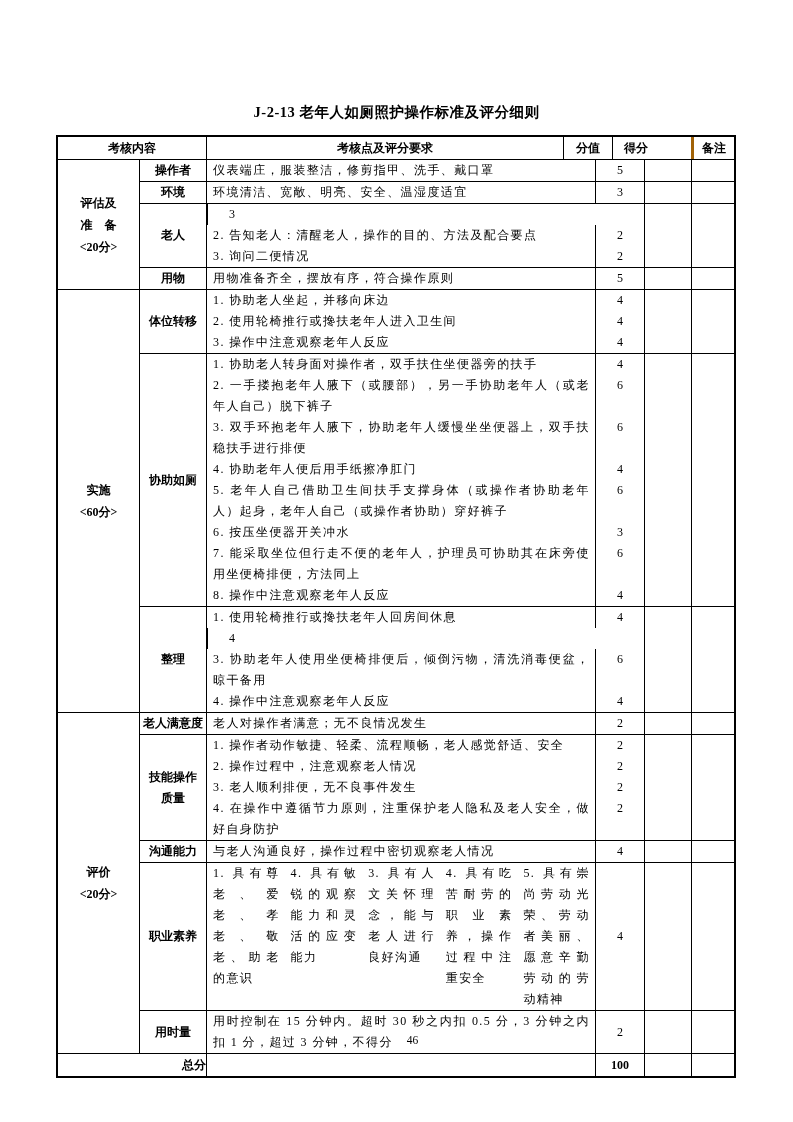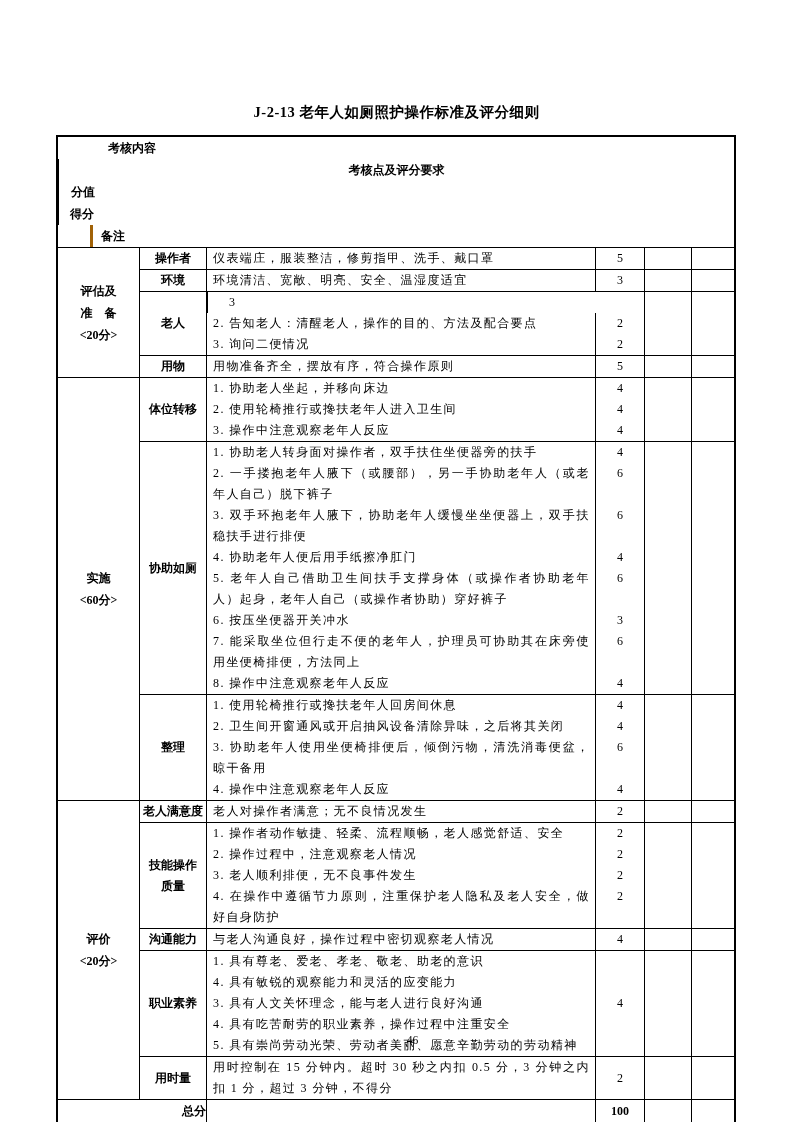--- a/index.html
+++ b/index.html
@@ -17,21 +17,21 @@
     font-size: 14.5px;
     letter-spacing: 0.5px;
   }
   .tbl {
     width: 680px;
     margin: 13px 0 0 56px;
     border: 2px solid #000;
     font-size: 12px;
   }
   
-  .hdr { display: flex; font-weight: bold; text-align: center; line-height: 22px; flex-direction: column; }
+  .hdr { display: flex; font-weight: bold; text-align: center; line-height: 22px; }
   .hdr > div { overflow: hidden; }
   .h-c1 { width: 148px; }
   .h-c2 { flex: 1; border-left: 1px solid #000; }
   .h-c3 { width: 49px; border-left: 1px solid #000; }
   .h-c4 { width: 47px; border-left: 1px solid #000; }
   .h-c5 { width: 43px; border-left: 3px solid #a16207; margin-left: 32px; }
   
   .section { display: flex; border-top: 1px solid #000; }
   .group {
     width: 81px;
@@ -55,21 +55,21 @@
     padding: 0 5px 0 6px;
     line-height: 21px;
     letter-spacing: 1.4px;
     text-align: justify;
   }
   .iscore {
     width: 49px; border-left: 1px solid #000;
     text-align: center; line-height: 21px;
   }
   .centerwrap { display: flex; flex: 1; }
-  .ctexts { flex: 1; display: flex; flex-direction: column; justify-content: center; }
+  .ctexts { flex: 1; display: flex; flex-direction: row; justify-content: center; }
   .cscore {
     width: 49px; border-left: 1px solid #000;
     display: flex; align-items: center; justify-content: center;
   }
   .obtained { width: 47px; border-left: 1px solid #000; }
   .remarks { width: 43px; border-left: 1px solid #000; }
   
   .total { display: flex; border-top: 1px solid #000; line-height: 22px; }
   .t-c1 { width: 148px; font-weight: bold; text-align: right; }
   .t-c2 { flex: 1; border-left: 1px solid #000; }
@@ -222,21 +222,20 @@
               <div class="remarks"></div>
             </div>
             <div class="subrow">
               <div class="sublabel">整理</div>
               <div class="items">
                 <div class="item">
                   <div class="itext">1. 使用轮椅推行或搀扶老年人回房间休息</div>
                   <div class="iscore">4</div>
                 </div>
                 <div class="item">
-                  <div class="itext">2. 卫生间开窗通风或开启抽风设备清除异味，之后将其关闭</div>
                   <div class="iscore">4</div>
                 </div>
                 <div class="item">
                   <div class="itext">3. 协助老年人使用坐便椅排便后，倾倒污物，清洗消毒便盆，晾干备用</div>
                   <div class="iscore">6</div>
                 </div>
                 <div class="item">
                   <div class="itext">4. 操作中注意观察老年人反应</div>
                   <div class="iscore">4</div>
                 </div>

